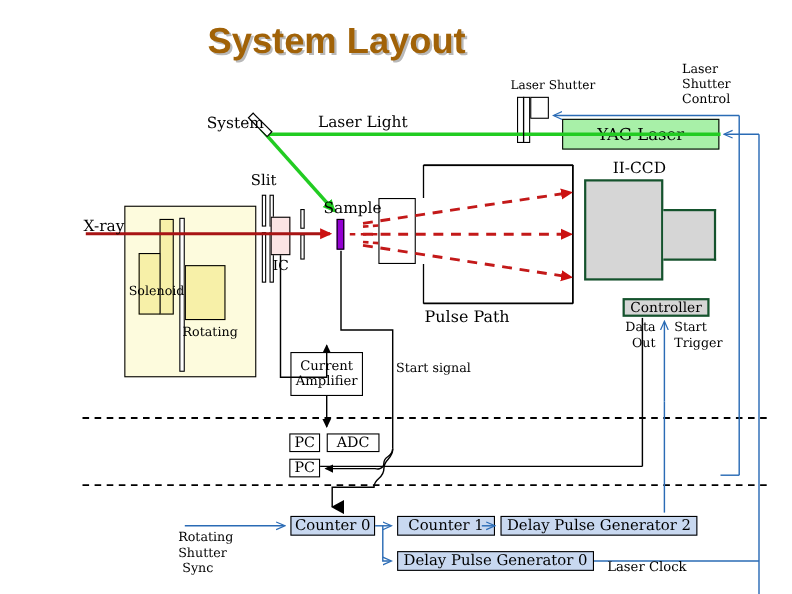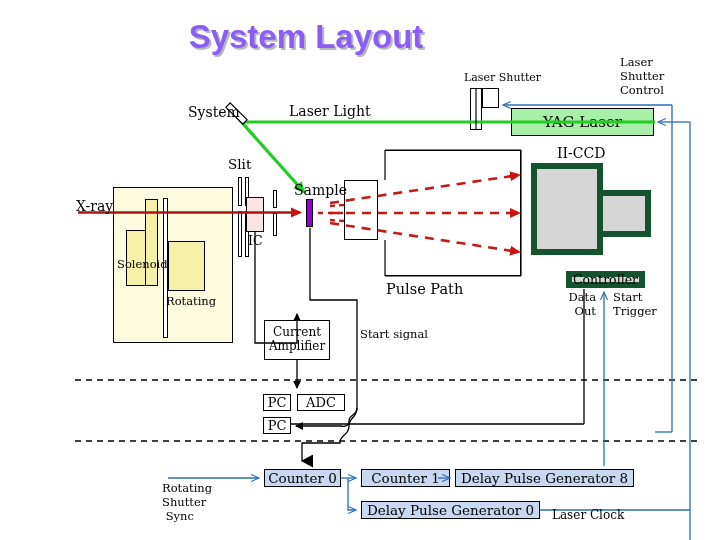--- a/index.html
+++ b/index.html
@@ -5,28 +5,28 @@
   html,body{margin:0;padding:0;background:#ffffff;}
   body{width:720px;height:540px;overflow:hidden;
        font-family:"DejaVu Serif", serif;}
   #stage{position:relative;width:720px;height:540px;background:#fff;}
 
   .lbl{position:absolute;white-space:pre;line-height:1.08;
        font-family:"DejaVu Serif", serif;color:#000;}
 
   #title{position:absolute;left:0;top:18px;width:612px;text-align:center;
          font-family:"Liberation Sans", sans-serif;font-weight:bold;
-         font-size:33px;color:#8b5cf6;
+         font-size:33px;color:#a16207;
          text-shadow:2px 2px 0 #b9b9b9;letter-spacing:0px;}
 
   .box{position:absolute;box-sizing:border-box;border:1px solid #000;background:#fff;}
   .shutterbody{background:#fdfbdd;border:1px solid #000;}
   .yellowbar{background:#f7f0a8;border:1px solid #000;}
   .green-box{background:#a8f0a8;border:1px solid #000;}
-  .grey-box{background:#d6d6d6;border:6px solid #14532d;}
+  .grey-box{background:#d6d6d6;border:2px solid #14532d;}
   .blue-box{background:#c8d8f0;border:1px solid #000;}
   .ic-box{background:#fbe4e4;border:1px solid #000;}
 
   .boxtxt{position:absolute;left:0;top:0;width:100%;height:100%;
           display:flex;align-items:center;justify-content:center;
           font-family:"DejaVu Serif", serif;color:#000;white-space:pre;}
 
   svg.ov{position:absolute;left:0;top:0;width:720px;height:540px;overflow:visible;}
 </style>
 </head>
@@ -96,21 +96,21 @@
 
   <div class="box blue-box" style="left:264px;top:469px;width:77px;height:18px;">
     <span class="boxtxt" style="font-size:13.5px;">Counter 0</span>
   </div>
 
   <div class="box blue-box" style="left:361px{}|;top:469px;width:89px;height:18px;left:361px;">
     <span class="boxtxt" style="font-size:13.5px;">Counter 1</span>
   </div>
 
   <div class="box blue-box" style="left:455px;top:469px;width:179px;height:18px;">
-    <span class="boxtxt" style="font-size:13.5px;">Delay Pulse Generator 8</span>
+    <span class="boxtxt" style="font-size:13.5px;">Delay Pulse Generator 2</span>
   </div>
 
   <div class="box blue-box" style="left:361px;top:501px;width:179px;height:18px;">
     <span class="boxtxt" style="font-size:13.5px;">Delay Pulse Generator 0</span>
   </div>
 
   <svg class="ov" viewBox="0 0 720 540">
     <defs>
       <marker id="ar-red" markerWidth="9" markerHeight="9" refX="7" refY="4.5" orient="auto" markerUnits="userSpaceOnUse">
         <path d="M0,0.6 L8,4.5 L0,8.4 z" fill="#d40000"></path>

